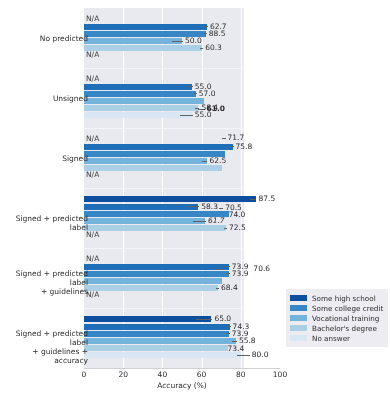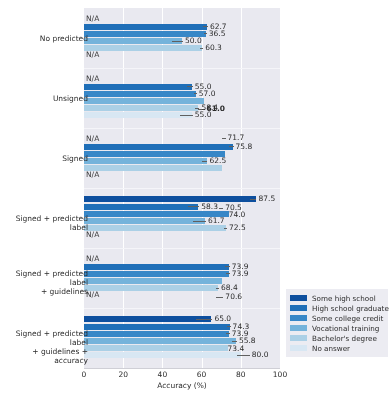--- a/index.html
+++ b/index.html
@@ -8,21 +8,21 @@
     background:#ffffff;
     font-family:"DejaVu Sans","Liberation Sans",sans-serif;
     overflow:hidden;
   }
   #fig{position:relative;width:390px;height:400px;}
 
   
   #plot{
     position:absolute;
     left:84px;top:8px;
-    width:196px;height:360px;
+    width:160px;height:360px;
     background:#e9e9f0;
   }
   .gridline{
     position:absolute;top:0;bottom:0;width:1px;background:#ffffff;
   }
   
   .groupsep{
     position:absolute;left:0;right:0;height:1px;background:#f5f5f9;
   }
 
@@ -99,21 +99,21 @@
       <div class="gridline" style="left: 196px;"></div>
       <div class="naLabel" style="top: 7.4px;">N/A</div>
       <div class="bar" style="top: 15.6px; width: 122.892px; background: rgb(31, 111, 184);"></div>
       <div class="valwrap" style="left: 119.364px; top: 15.6px;">
         <span class="whisker" style="width: 4.528px;"></span>
         <span class="vallabel">62.7</span>
       </div>
       <div class="bar" style="top: 22.8px; width: 121.716px; background: rgb(55, 135, 199);"></div>
       <div class="valwrap" style="left: 119.756px; top: 22.8px;">
         <span class="whisker" style="width: 2.96px;"></span>
-        <span class="vallabel">36.5</span>
+        <span class="vallabel">88.5</span>
       </div>
       <div class="bar" style="top: 30px; width: 98px; background: rgb(116, 179, 219);"></div>
       <div class="valwrap" style="left: 88.2px; top: 30px;">
         <span class="whisker" style="width: 10.8px;"></span>
         <span class="vallabel">50.0</span>
       </div>
       <div class="bar" style="top: 37.2px; width: 118.188px; background: rgb(171, 208, 230);"></div>
       <div class="valwrap" style="left: 115.836px; top: 37.2px;">
         <span class="whisker" style="width: 3.352px;"></span>
         <span class="vallabel">60.3</span>
@@ -179,21 +179,21 @@
       <div class="valwrap" style="left: 104.468px; top: 195.6px;">
         <span class="whisker" style="width: 10.8px;"></span>
         <span class="vallabel">58.3</span>
       </div>
       <div class="bar" style="top: 202.8px; width: 145.04px; background: rgb(55, 135, 199);"></div>
       <div class="valwrap" style="left: 142.688px; top: 202.8px; flex-direction: column;">
         <span class="whisker" style="width: 3.352px;"></span>
         <span class="vallabel">74.0</span>
       </div>
       <div class="bar" style="top: 210px; width: 120.932px; background: rgb(116, 179, 219);"></div>
-      <div class="valwrap" style="left: 109.172px; top: 210px;">
+      <div class="valwrap" style="left: 109.172px; top: 210px; font-style: italic;">
         <span class="whisker" style="width: 12.76px;"></span>
         <span class="vallabel">61.7</span>
       </div>
       <div class="bar" style="top: 217.2px; width: 142.1px; background: rgb(171, 208, 230);"></div>
       <div class="valwrap" style="left: 139.748px; top: 217.2px;">
         <span class="whisker" style="width: 3.352px;"></span>
         <span class="vallabel">72.5</span>
       </div>
       <div class="naLabel" style="top: 223.4px;">N/A</div>
       <div class="groupsep" style="top: 240px;"></div>
@@ -202,21 +202,21 @@
       <div class="valwrap" style="left: 140.924px; top: 255.6px;">
         <span class="whisker" style="width: 4.92px;"></span>
         <span class="vallabel">73.9</span>
       </div>
       <div class="bar" style="top: 262.8px; width: 144.844px; background: rgb(55, 135, 199);"></div>
       <div class="valwrap" style="left: 141.904px; top: 262.8px;">
         <span class="whisker" style="width: 3.94px;"></span>
         <span class="vallabel">73.9</span>
       </div>
       <div class="bar" style="top: 270px; width: 138.376px; background: rgb(116, 179, 219);"></div>
-      <div class="valwrap" style="left: 132.496px; top: 286px;">
+      <div class="valwrap" style="left: 132.496px; top: 258px; gap: 28px;">
         <span class="whisker" style="width: 6.88px;"></span>
         <span class="vallabel">70.6</span>
       </div>
       <div class="bar" style="top: 277.2px; width: 134.064px; background: rgb(171, 208, 230);"></div>
       <div class="valwrap" style="left: 131.712px; top: 277.2px;">
         <span class="whisker" style="width: 3.352px;"></span>
         <span class="vallabel">68.4</span>
       </div>
       <div class="naLabel" style="top: 283.4px;">N/A</div>
       <div class="groupsep" style="top: 300px;"></div>
@@ -273,24 +273,20 @@
       <div class="ycat" style="top: 329px;">Signed + predicted label
 + guidelines + accuracy</div>
     </div>
 
   <div id="legend">
       <div class="legitem">
         <span class="legswatch" style="background: rgb(13, 79, 158);"></span>
         <span class="legtext">Some high school</span>
       </div>
       <div class="legitem">
-        <span class="legswatch" style="background: rgb(31, 111, 184);"></span>
-        <span class="legtext">High school graduate</span>
-      </div>
-      <div class="legitem">
         <span class="legswatch" style="background: rgb(55, 135, 199);"></span>
         <span class="legtext">Some college credit</span>
       </div>
       <div class="legitem">
         <span class="legswatch" style="background: rgb(116, 179, 219);"></span>
         <span class="legtext">Vocational training</span>
       </div>
       <div class="legitem">
         <span class="legswatch" style="background: rgb(171, 208, 230);"></span>
         <span class="legtext">Bachelor's degree</span>

